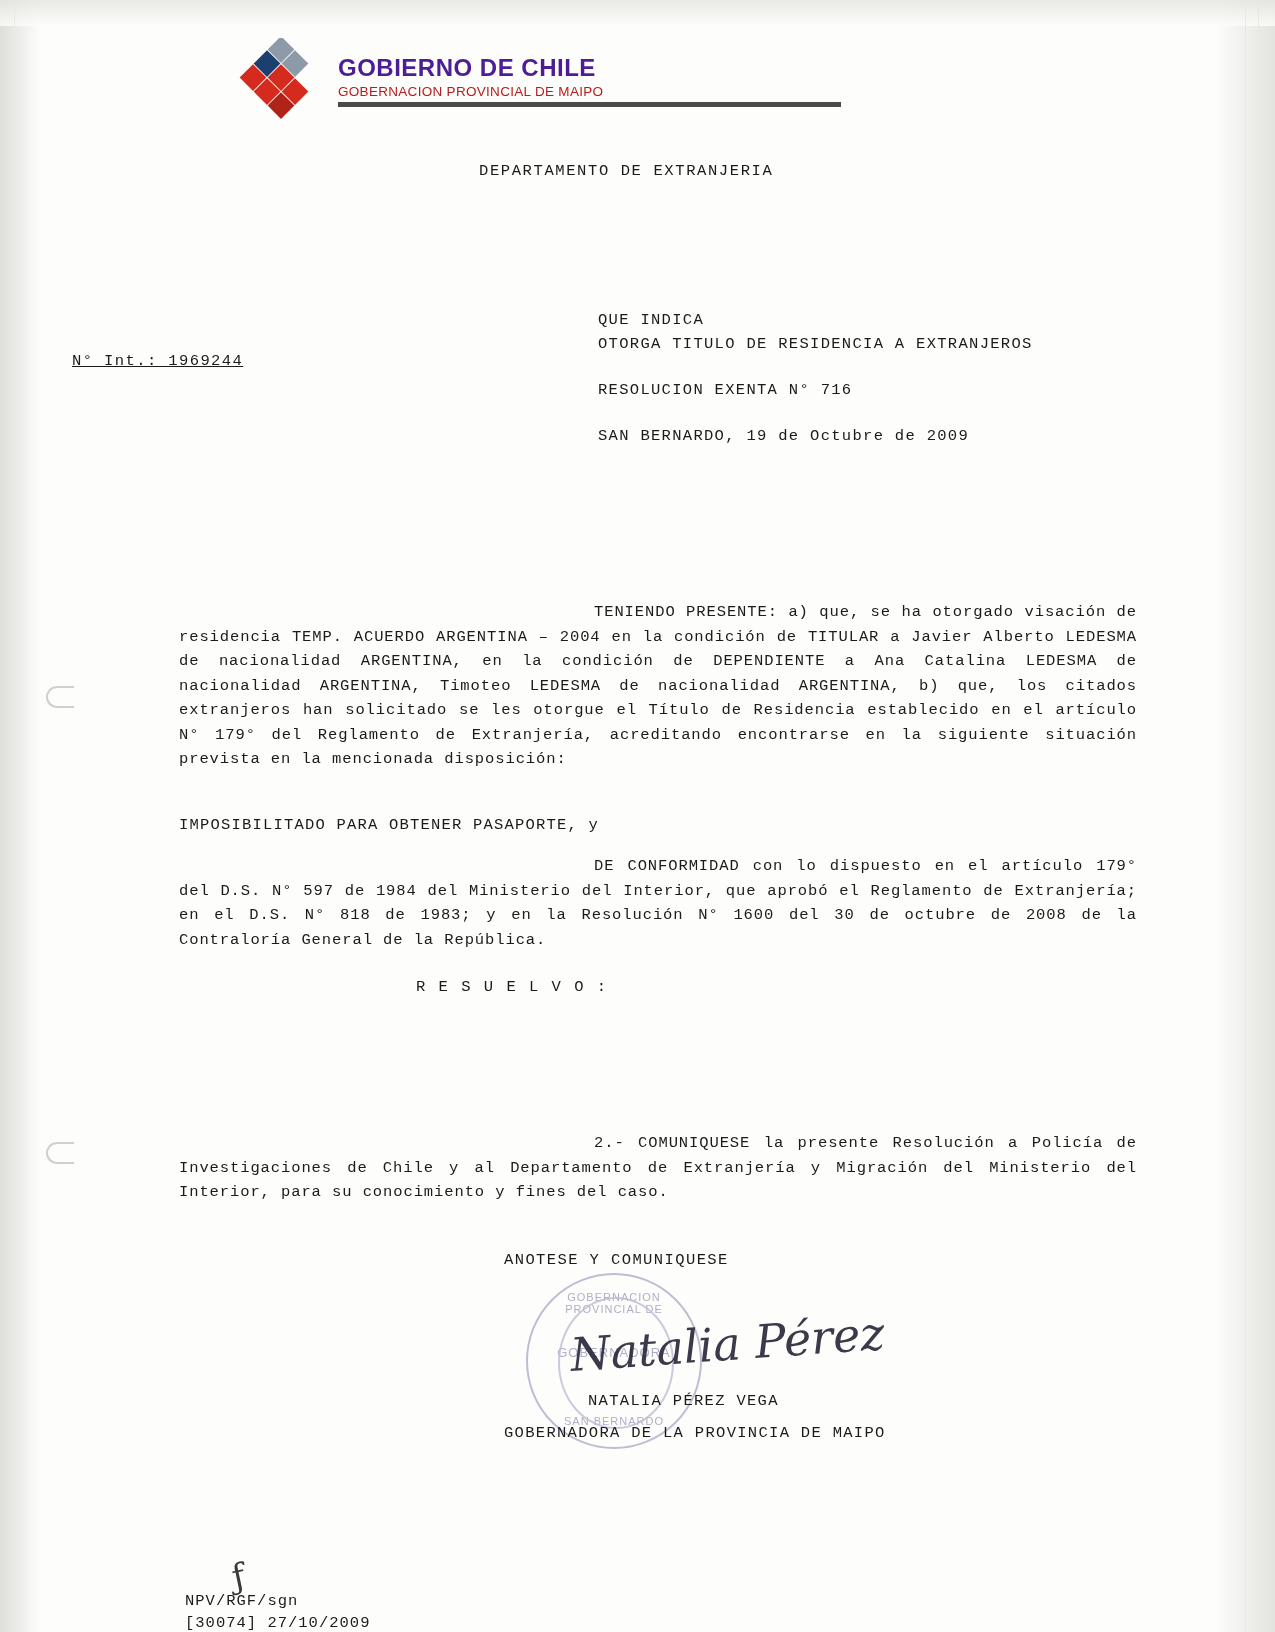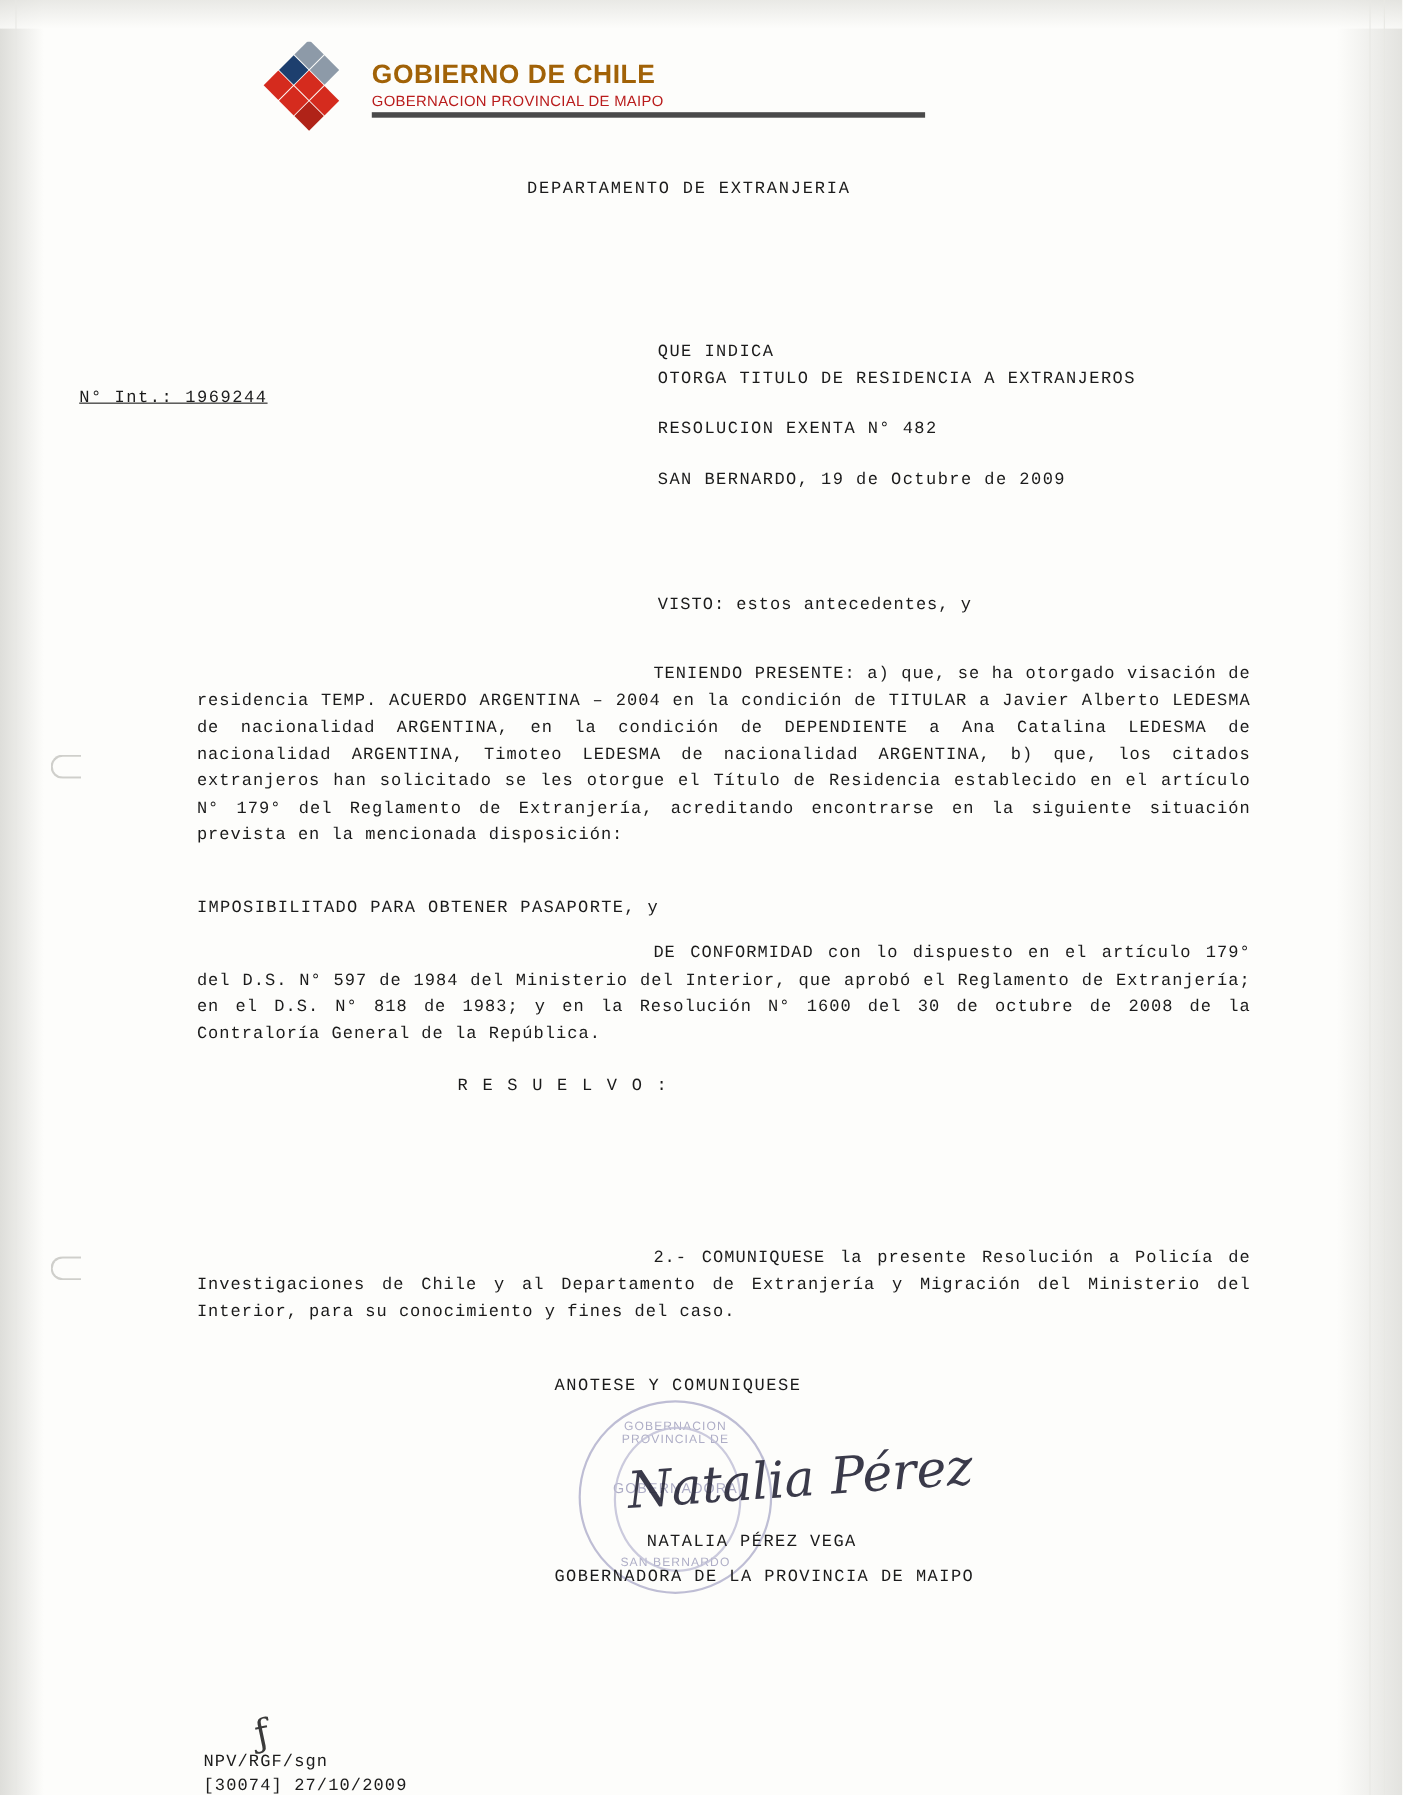--- a/index.html
+++ b/index.html
@@ -54,21 +54,21 @@
   .brand-text {
     position: absolute;
     left: 100px;
     top: 18px;
   }
   .brand-title {
     font-family: "Liberation Sans", sans-serif;
     font-weight: bold;
     font-size: 24px;
     letter-spacing: .5px;
-    color: #a16207;
+    color: #4c1d95;
   }
   .brand-sub {
     font-family: "Liberation Sans", sans-serif;
     font-weight: normal;
     font-size: 13.5px;
     letter-spacing: .3px;
     color: #b91c1c;
     margin-top: 2px;
   }
   .brand-rule {
@@ -289,26 +289,25 @@
   </div>
 
   <div class="dept">DEPARTAMENTO DE EXTRANJERIA</div>
 
   <div class="int-num">N° Int.: 1969244</div>
 
   <div class="right-block">
     <div>QUE INDICA</div>
     <div>OTORGA TITULO DE  RESIDENCIA  A  EXTRANJEROS</div>
     <div class="gap"></div>
-    <div>RESOLUCION EXENTA N° 482</div>
+    <div>RESOLUCION EXENTA N° 716</div>
     <div class="gap"></div>
     <div>SAN BERNARDO, 19 de Octubre de 2009</div>
   </div>
 
-  <div class="body-text" id="para-visto">VISTO: estos antecedentes, y</div>
 
   <div class="body-text" id="para-teniendo">
     <span class="indent"></span><span>TENIENDO PRESENTE:  a) que, se ha otorgado visación  de residencia TEMP. ACUERDO ARGENTINA – 2004   en  la  condición  de TITULAR a Javier Alberto LEDESMA  de nacionalidad ARGENTINA,  en  la  condición de DEPENDIENTE a Ana Catalina LEDESMA   de nacionalidad ARGENTINA,  Timoteo LEDESMA  de nacionalidad ARGENTINA,     b)  que,  los  citados  extranjeros  han solicitado se les otorgue  el Título de Residencia establecido en  el  artículo N° 179° del Reglamento de  Extranjería, acreditando encontrarse en la siguiente situación prevista en la  mencionada disposición:</span>
   </div>
 
   <div class="body-text" id="para-imposibilitado">IMPOSIBILITADO PARA OBTENER PASAPORTE, y</div>
 
   <div class="body-text" id="para-conformidad">
     <span class="indent-s"></span><span>DE  CONFORMIDAD  con  lo  dispuesto  en   el artículo 179°  del D.S. N° 597 de 1984 del Ministerio del Interior, que   aprobó el Reglamento de Extranjería;  en el D.S. N° 818 de 1983; y en la Resolución N° 1600 del 30 de octubre de 2008 de la Contraloría General de la República.</span>
   </div>

